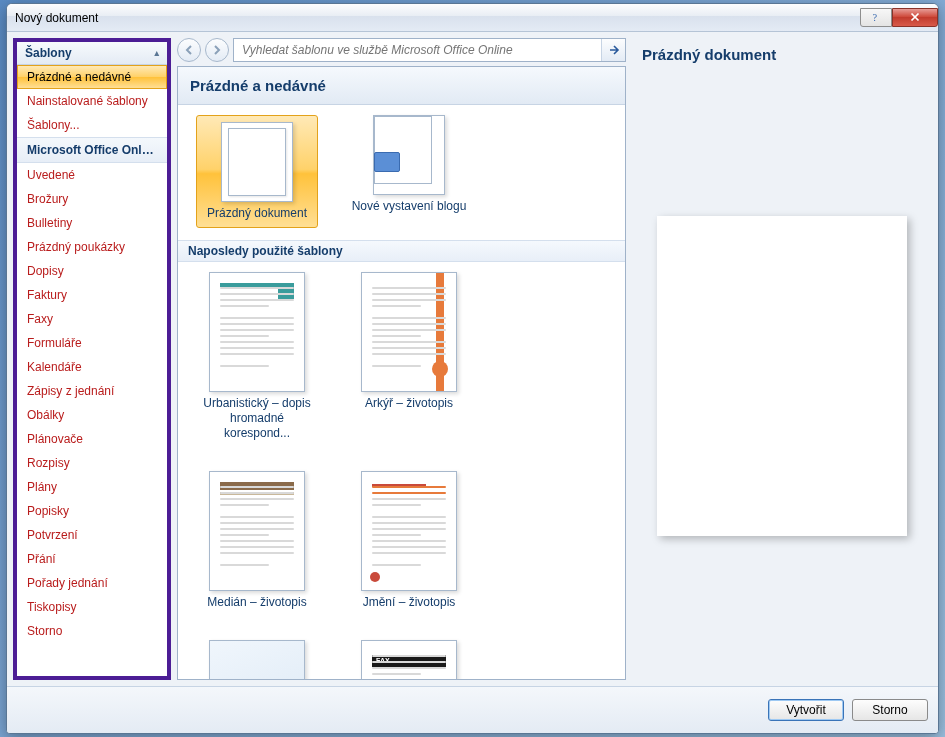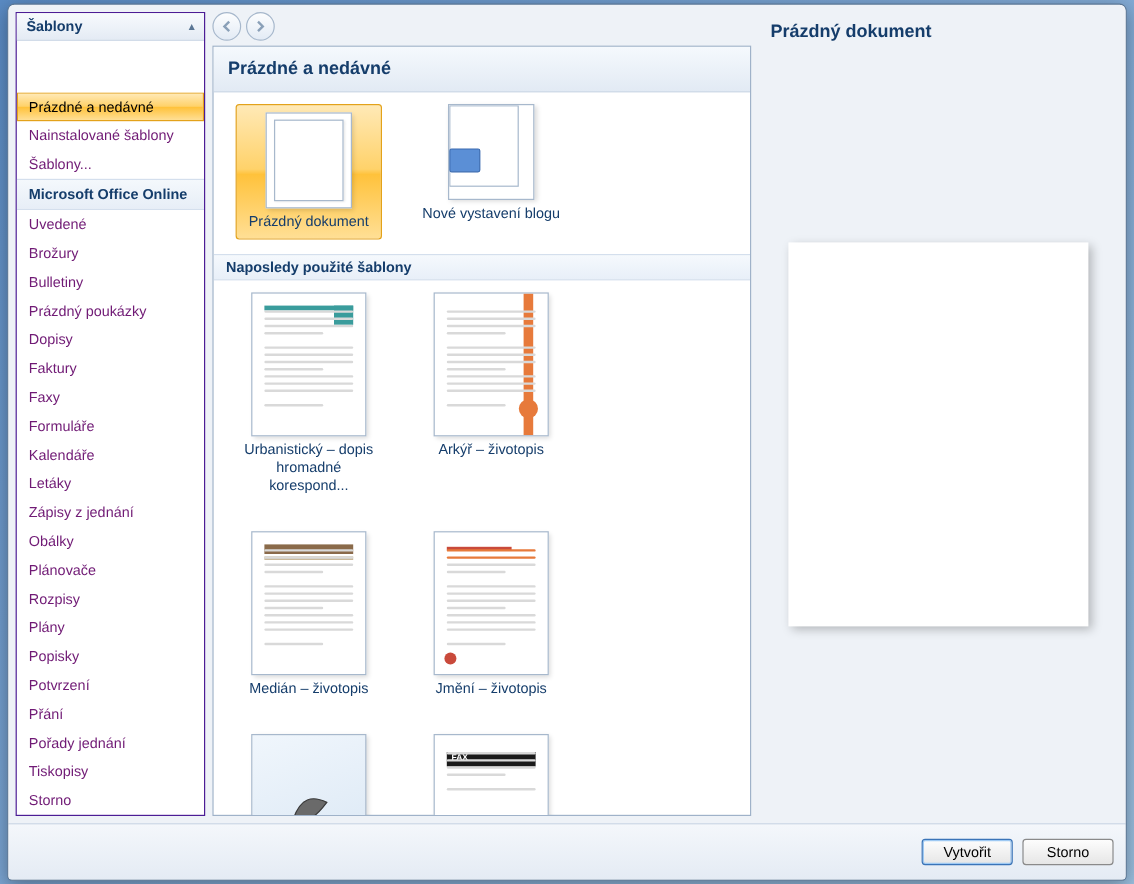--- a/index.html
+++ b/index.html
@@ -59,44 +59,43 @@
   padding: 6px;
   gap: 6px;
   background: #eef2f7;
   overflow: hidden;
 }
 
 .sidebar-wrap {
   width: 158px;
   display: flex;
   flex-direction: column;
-  border: 1px solid #4c1d95;
+  border: 4px solid #4c1d95;
   background: #fff;
-  gap: 43px;
 }
 .sidebar-hdr {
   background: linear-gradient(#f7fafd,#e4ebf4);
   border-bottom: 1px solid #c7d4e4;
   padding: 4px 8px;
   color: #153d6b;
   font-weight: bold;
   font-size: 12px;
   display: flex;
   align-items: center;
   justify-content: space-between;
 }
 .sidebar-hdr .chev { font-size: 9px; color: #5a7694; }
 .sidebar {
   flex: 1;
   overflow-y: auto;
   overflow-x: hidden;
 }
 .sb-item {
   padding: 5px 10px;
-  color: #701a75;
+  color: #b91c1c;
   cursor: default;
   white-space: nowrap;
   overflow: hidden;
   text-overflow: ellipsis;
   font-size: 12px;
 }
 .sb-item.section {
   font-weight: bold;
   color: #153d6b;
   background: linear-gradient(#f4f8fc,#e7eef7);
@@ -292,20 +291,35 @@
 }
 .btn.primary {
   border: 1px solid #3a74b8;
   box-shadow: 0 0 0 1px #9ec9f3 inset;
 }
 </style>
 </head>
 <body>
 
 <div class="window">
+  <div class="titlebar">
+    <span class="titlebar-title">Nový dokument</span>
+    <div class="titlebar-btns">
+      <div class="tb-btn help">
+        <svg viewBox="0 0 16 16">
+            <text x="4" y="12" font-size="12" fill="#3a6bb0" font-family="Segoe UI">?</text>
+          </svg>
+      </div>
+      <div class="tb-btn close">
+        <svg viewBox="0 0 16 16">
+            <path d="M4 4 L12 12 M12 4 L4 12" stroke="#fff" stroke-width="2"></path>
+          </svg>
+      </div>
+    </div>
+  </div>
 
   <div class="body">
 
     <div class="sidebar-wrap">
       <div class="sidebar-hdr">
         <span>Šablony</span>
         <span class="chev">▴</span>
       </div>
       <div class="sidebar" id="sidebar-list">
           <div class="sb-item selected">Prázdné a nedávné</div>
@@ -314,21 +328,20 @@
           <div class="sb-item section">Microsoft Office Online</div>
           <div class="sb-item">Uvedené</div>
           <div class="sb-item">Brožury</div>
           <div class="sb-item">Bulletiny</div>
           <div class="sb-item">Prázdný poukázky</div>
           <div class="sb-item">Dopisy</div>
           <div class="sb-item">Faktury</div>
           <div class="sb-item">Faxy</div>
           <div class="sb-item">Formuláře</div>
           <div class="sb-item">Kalendáře</div>
-          <div class="sb-item">Letáky</div>
           <div class="sb-item">Zápisy z jednání</div>
           <div class="sb-item">Obálky</div>
           <div class="sb-item">Plánovače</div>
           <div class="sb-item">Rozpisy</div>
           <div class="sb-item">Plány</div>
           <div class="sb-item">Popisky</div>
           <div class="sb-item">Potvrzení</div>
           <div class="sb-item">Přání</div>
           <div class="sb-item">Pořady jednání</div>
           <div class="sb-item">Tiskopisy</div>
@@ -340,20 +353,28 @@
       <div class="navrow">
         <div class="navbtn">
           <svg width="12" height="12" viewBox="0 0 12 12">
               <path d="M8 2 L4 6 L8 10" stroke="#8aa0b8" stroke-width="2" fill="none"></path>
             </svg>
         </div>
         <div class="navbtn">
           <svg width="12" height="12" viewBox="0 0 12 12">
               <path d="M4 2 L8 6 L4 10" stroke="#8aa0b8" stroke-width="2" fill="none"></path>
             </svg>
+        </div>
+        <div class="search">
+          <input type="text" placeholder="Vyhledat šablonu ve službě Microsoft Office Online" style="">
+          <div class="search-go">
+            <svg width="14" height="14" viewBox="0 0 14 14">
+                <path d="M3 7 H10 M7 3 L11 7 L7 11" stroke="#2a5a9c" stroke-width="1.6" fill="none"></path>
+              </svg>
+          </div>
         </div>
       </div>
 
       <div class="main-panel">
         <div class="panel-title">Prázdné a nedávné</div>
         <div class="panel-scroll">
           <div class="tpl-row" id="top-row">
               <div class="tpl small selected-bg">
                 <div class="tpl-thumb blank-doc"></div>
                 <div class="tpl-label">Prázdný dokument</div>

